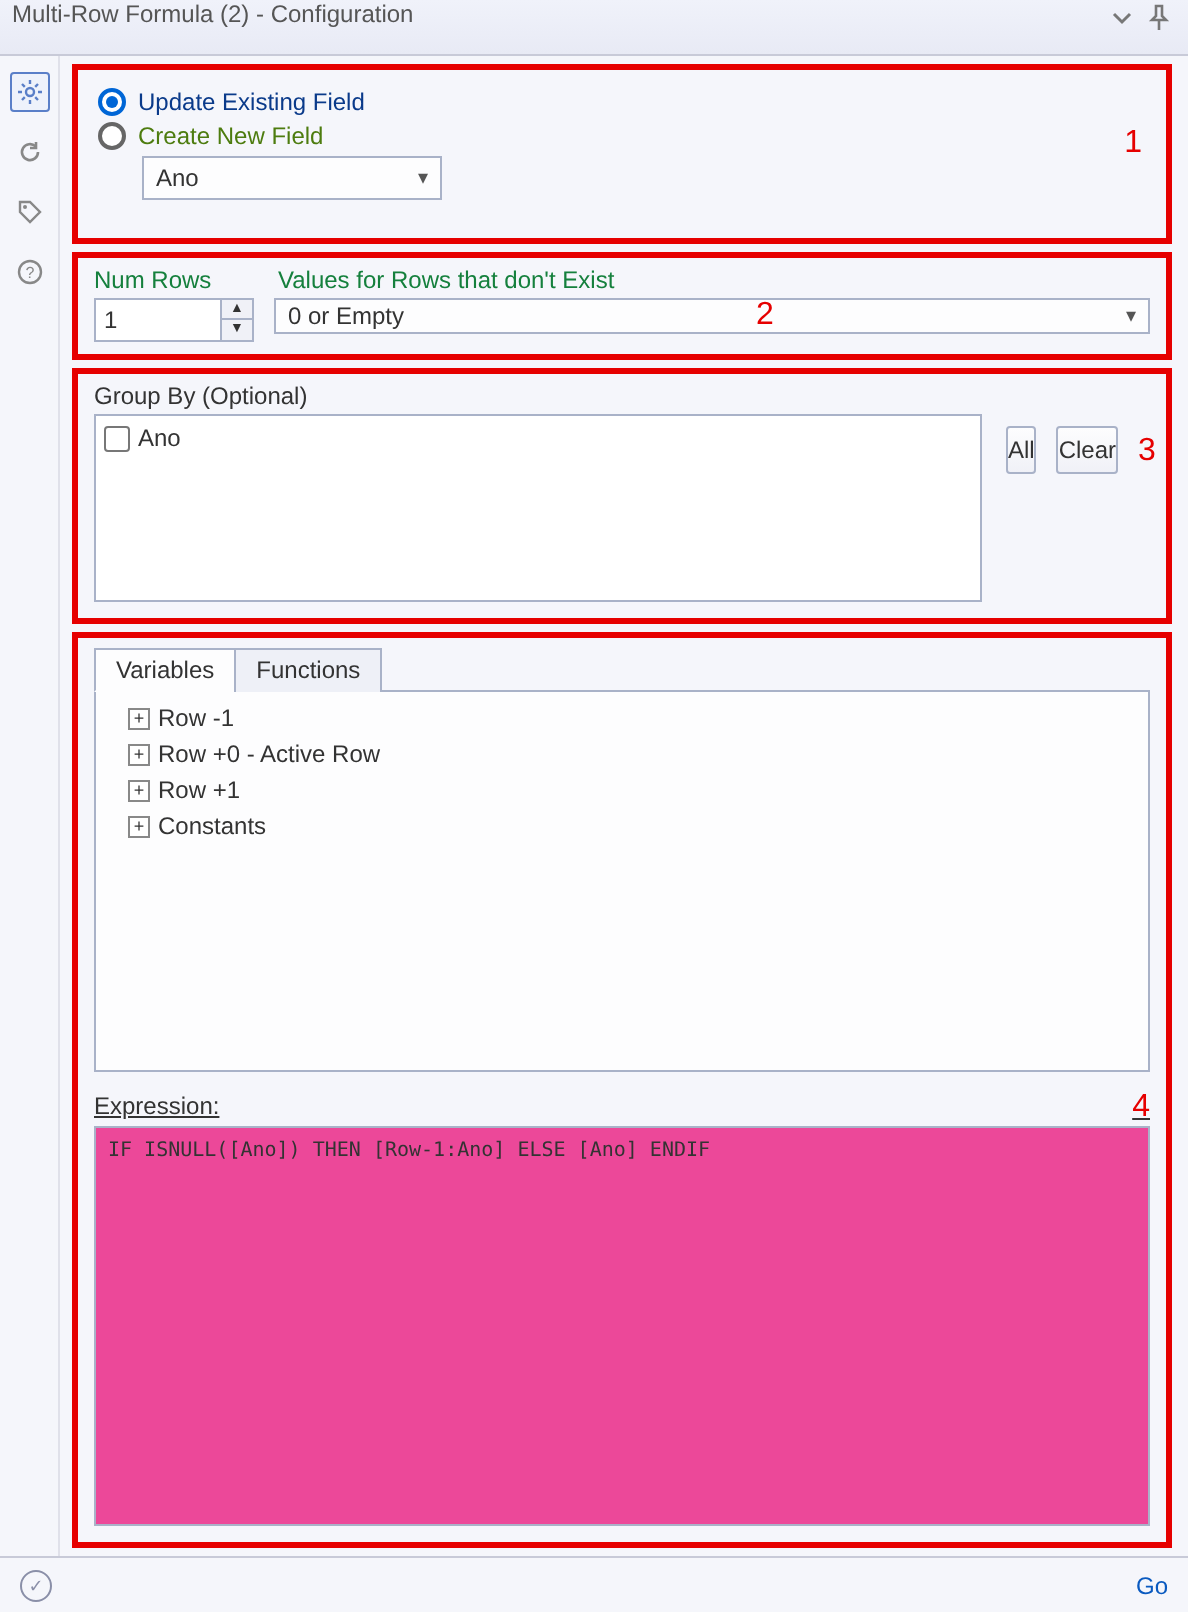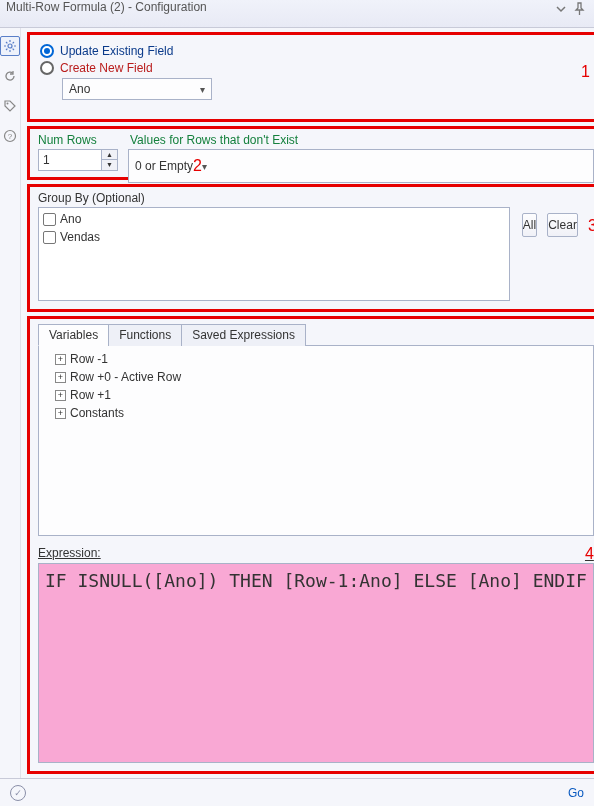--- a/index.html
+++ b/index.html
@@ -73,21 +73,21 @@
     .radio {
       width: 14px; height: 14px; border-radius: 50%; border: 2px solid #0066d6;
       display: inline-flex; align-items: center; justify-content: center;
       background: #fff;
     }
     .radio.checked::after {
       content: ""; width: 6px; height: 6px; border-radius: 50%; background: #0066d6;
     }
     .radio.unchecked { border-color: #666; }
     .radio-label { color: #0a3a8a; }
-    .radio-label.plain { color: #b91c1c; }
+    .radio-label.plain { color: #4d7c0f; }
     .select {
       margin-left: 22px; width: 150px; height: 22px;
       border: 1px solid #a9b2c8; background: #fdfdfe;
       display: flex; align-items: center; justify-content: space-between;
       padding: 0 6px; color: #333;
     }
     .select .chev { color: #555; font-size: 10px; }
 
     .section2 { height: 54px; padding: 2px 8px 2px 8px; }
     .s2-headers { display: flex; gap: 12px; color: #15803d; margin-top: 2px; }
@@ -100,22 +100,22 @@
     .numinput .val { flex: 1; padding-left: 4px; }
     .numinput .spinners {
       width: 16px; display: flex; flex-direction: column; border-left: 1px solid #a9b2c8;
     }
     .numinput .spinners div {
       height: 10px; font-size: 7px; text-align: center; line-height: 10px;
       background: #f0f1f7; color: #333;
     }
     .numinput .spinners div:first-child { border-bottom: 1px solid #a9b2c8; }
     .dropdown {
-      flex: 1; height: 34px; border: 1px solid #a9b2c8; background: #fdfdfe;
-      display: flex; align-items: center; 
+      flex: 1; height: 18px; border: 1px solid #a9b2c8; background: #fdfdfe;
+      display: flex; align-items: center; justify-content: space-between;
       padding: 0 6px;
     }
     .dropdown .chev { color: #555; font-size: 10px; }
 
     .section3 { height: 128px; padding: 4px 8px; }
     .group-label { margin-bottom: 2px; }
     .group-body { display: flex; gap: 12px; }
     .checklist {
       flex: 1; height: 94px; border: 1px solid #a9b2c8; background: #fff;
       padding: 2px 4px; overflow: hidden;
@@ -141,22 +141,22 @@
       border: 1px solid #a9b2c8; border-top: none; background: #fdfdfe;
       height: 190px; padding: 4px 6px;
     }
     .trow { display: flex; align-items: center; gap: 4px; height: 18px; padding-left: 10px; }
     .expander {
       width: 11px; height: 11px; border: 1px solid #888;
       font-size: 9px; line-height: 9px; text-align: center; background: #fff;
     }
     .expr-label { margin-top: 10px; margin-bottom: 3px; }
     .expr-box {
-      flex: 1; border: 1px solid #a9b2c8; background: #f9a8d4;
-      padding: 6px; font-family: Consolas, monospace; font-size: 18px;
+      flex: 1; border: 1px solid #a9b2c8; background: #ec4899;
+      padding: 6px; font-family: Consolas, monospace; font-size: 10px;
       min-height: 130px; white-space: pre;
     }
 
     .footer {
       height: 28px; border-top: 1px solid #c8cad8;
       display: flex; align-items: center; padding: 0 10px;
     }
     .footer .ok {
       width: 16px; height: 16px; border: 1.5px solid #8a8fa8; border-radius: 50%;
       display: flex; align-items: center; justify-content: center; color: #8a8fa8; font-size: 9px;
@@ -251,42 +251,37 @@
     </div>
 
     <div class="redbox section3">
       <div class="group-label">Group By (Optional)</div>
       <div class="group-body">
         <div class="checklist">
           <div class="chkrow">
             <span class="chkbox"></span>
             <span>Ano</span>
           </div>
-          <div class="chkrow">
-            <span class="chkbox"></span>
-            <span>Vendas</span>
-          </div>
         </div>
         <div class="btncol">
           <div class="btn">
               <span>All</span>
             </div>
           <div class="btn">
               <span>Clear</span>
             </div>
           <div class="redlabel" style="position:static; text-align:right; margin-top:4px;">3</div>
         </div>
       </div>
     </div>
 
     <div class="redbox section4">
       <div class="tabs">
         <div class="tab active"><span>Variables</span></div>
         <div class="tab"><span>Functions</span></div>
-        <div class="tab"><span>Saved Expressions</span></div>
       </div>
       <div class="tree">
         <div class="trow">
           <span class="expander">+</span>
           <span>Row -1</span>
         </div>
         <div class="trow">
           <span class="expander">+</span>
           <span>Row +0 - Active Row</span>
         </div>

